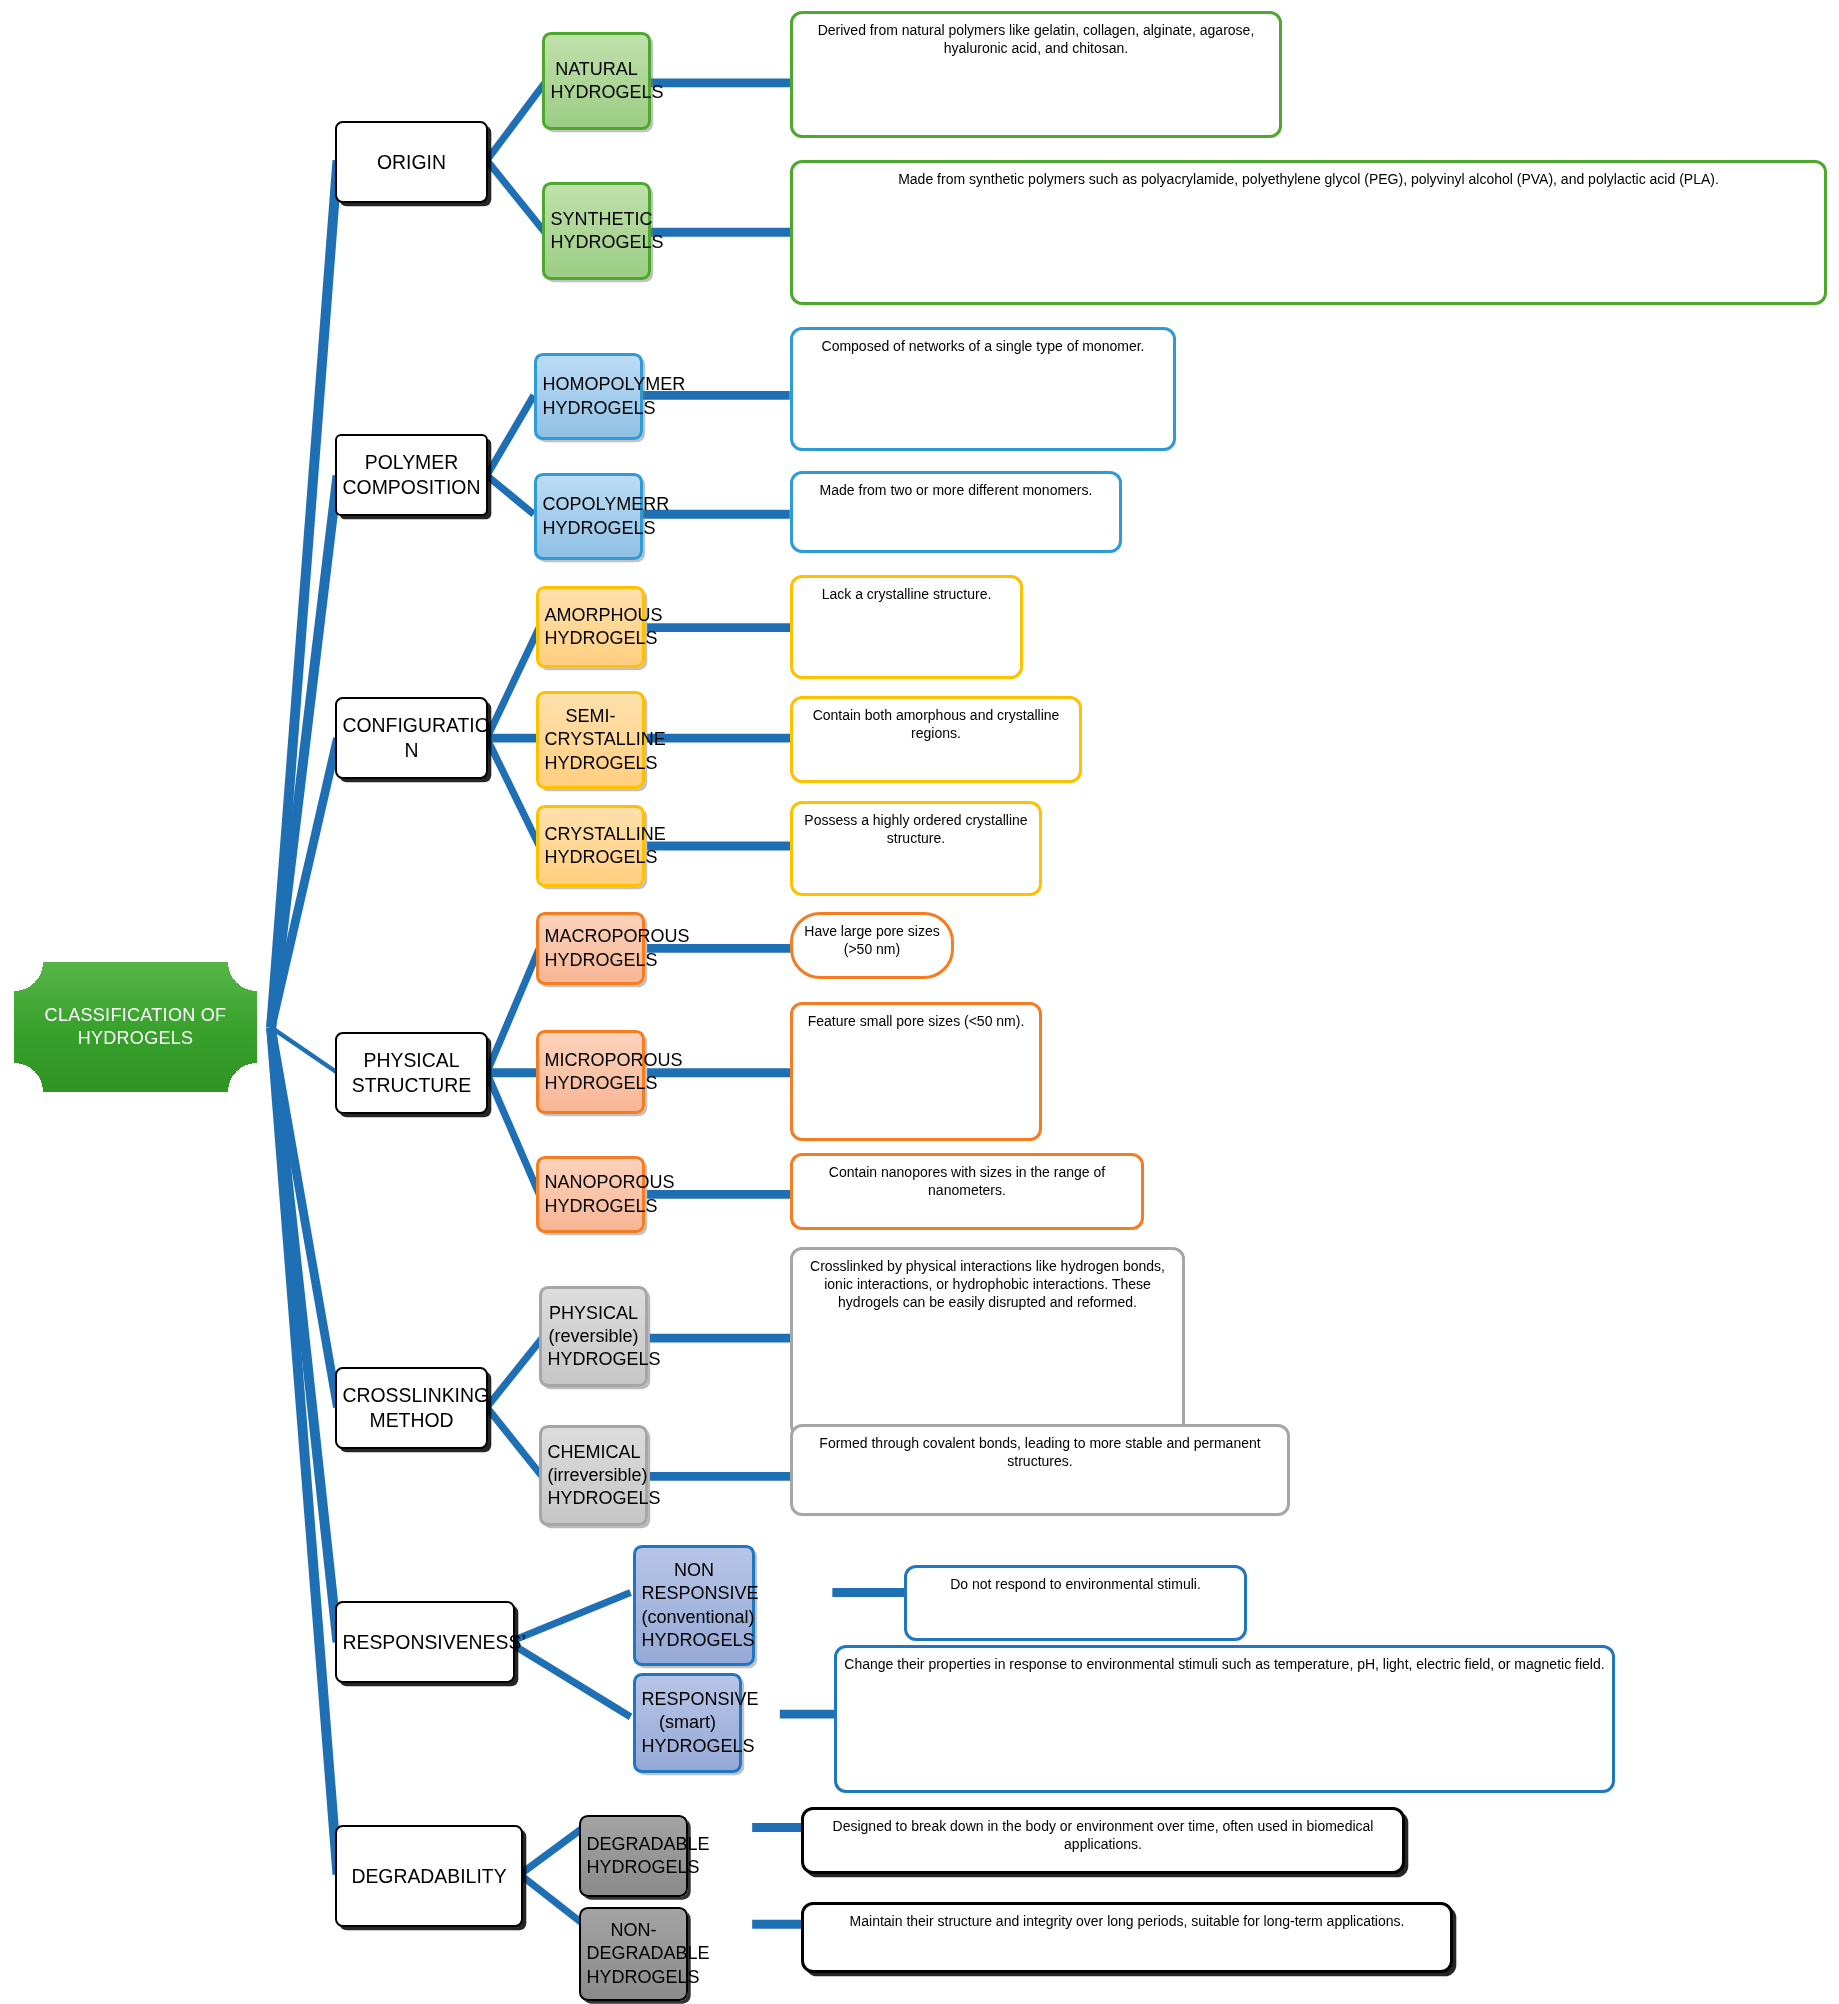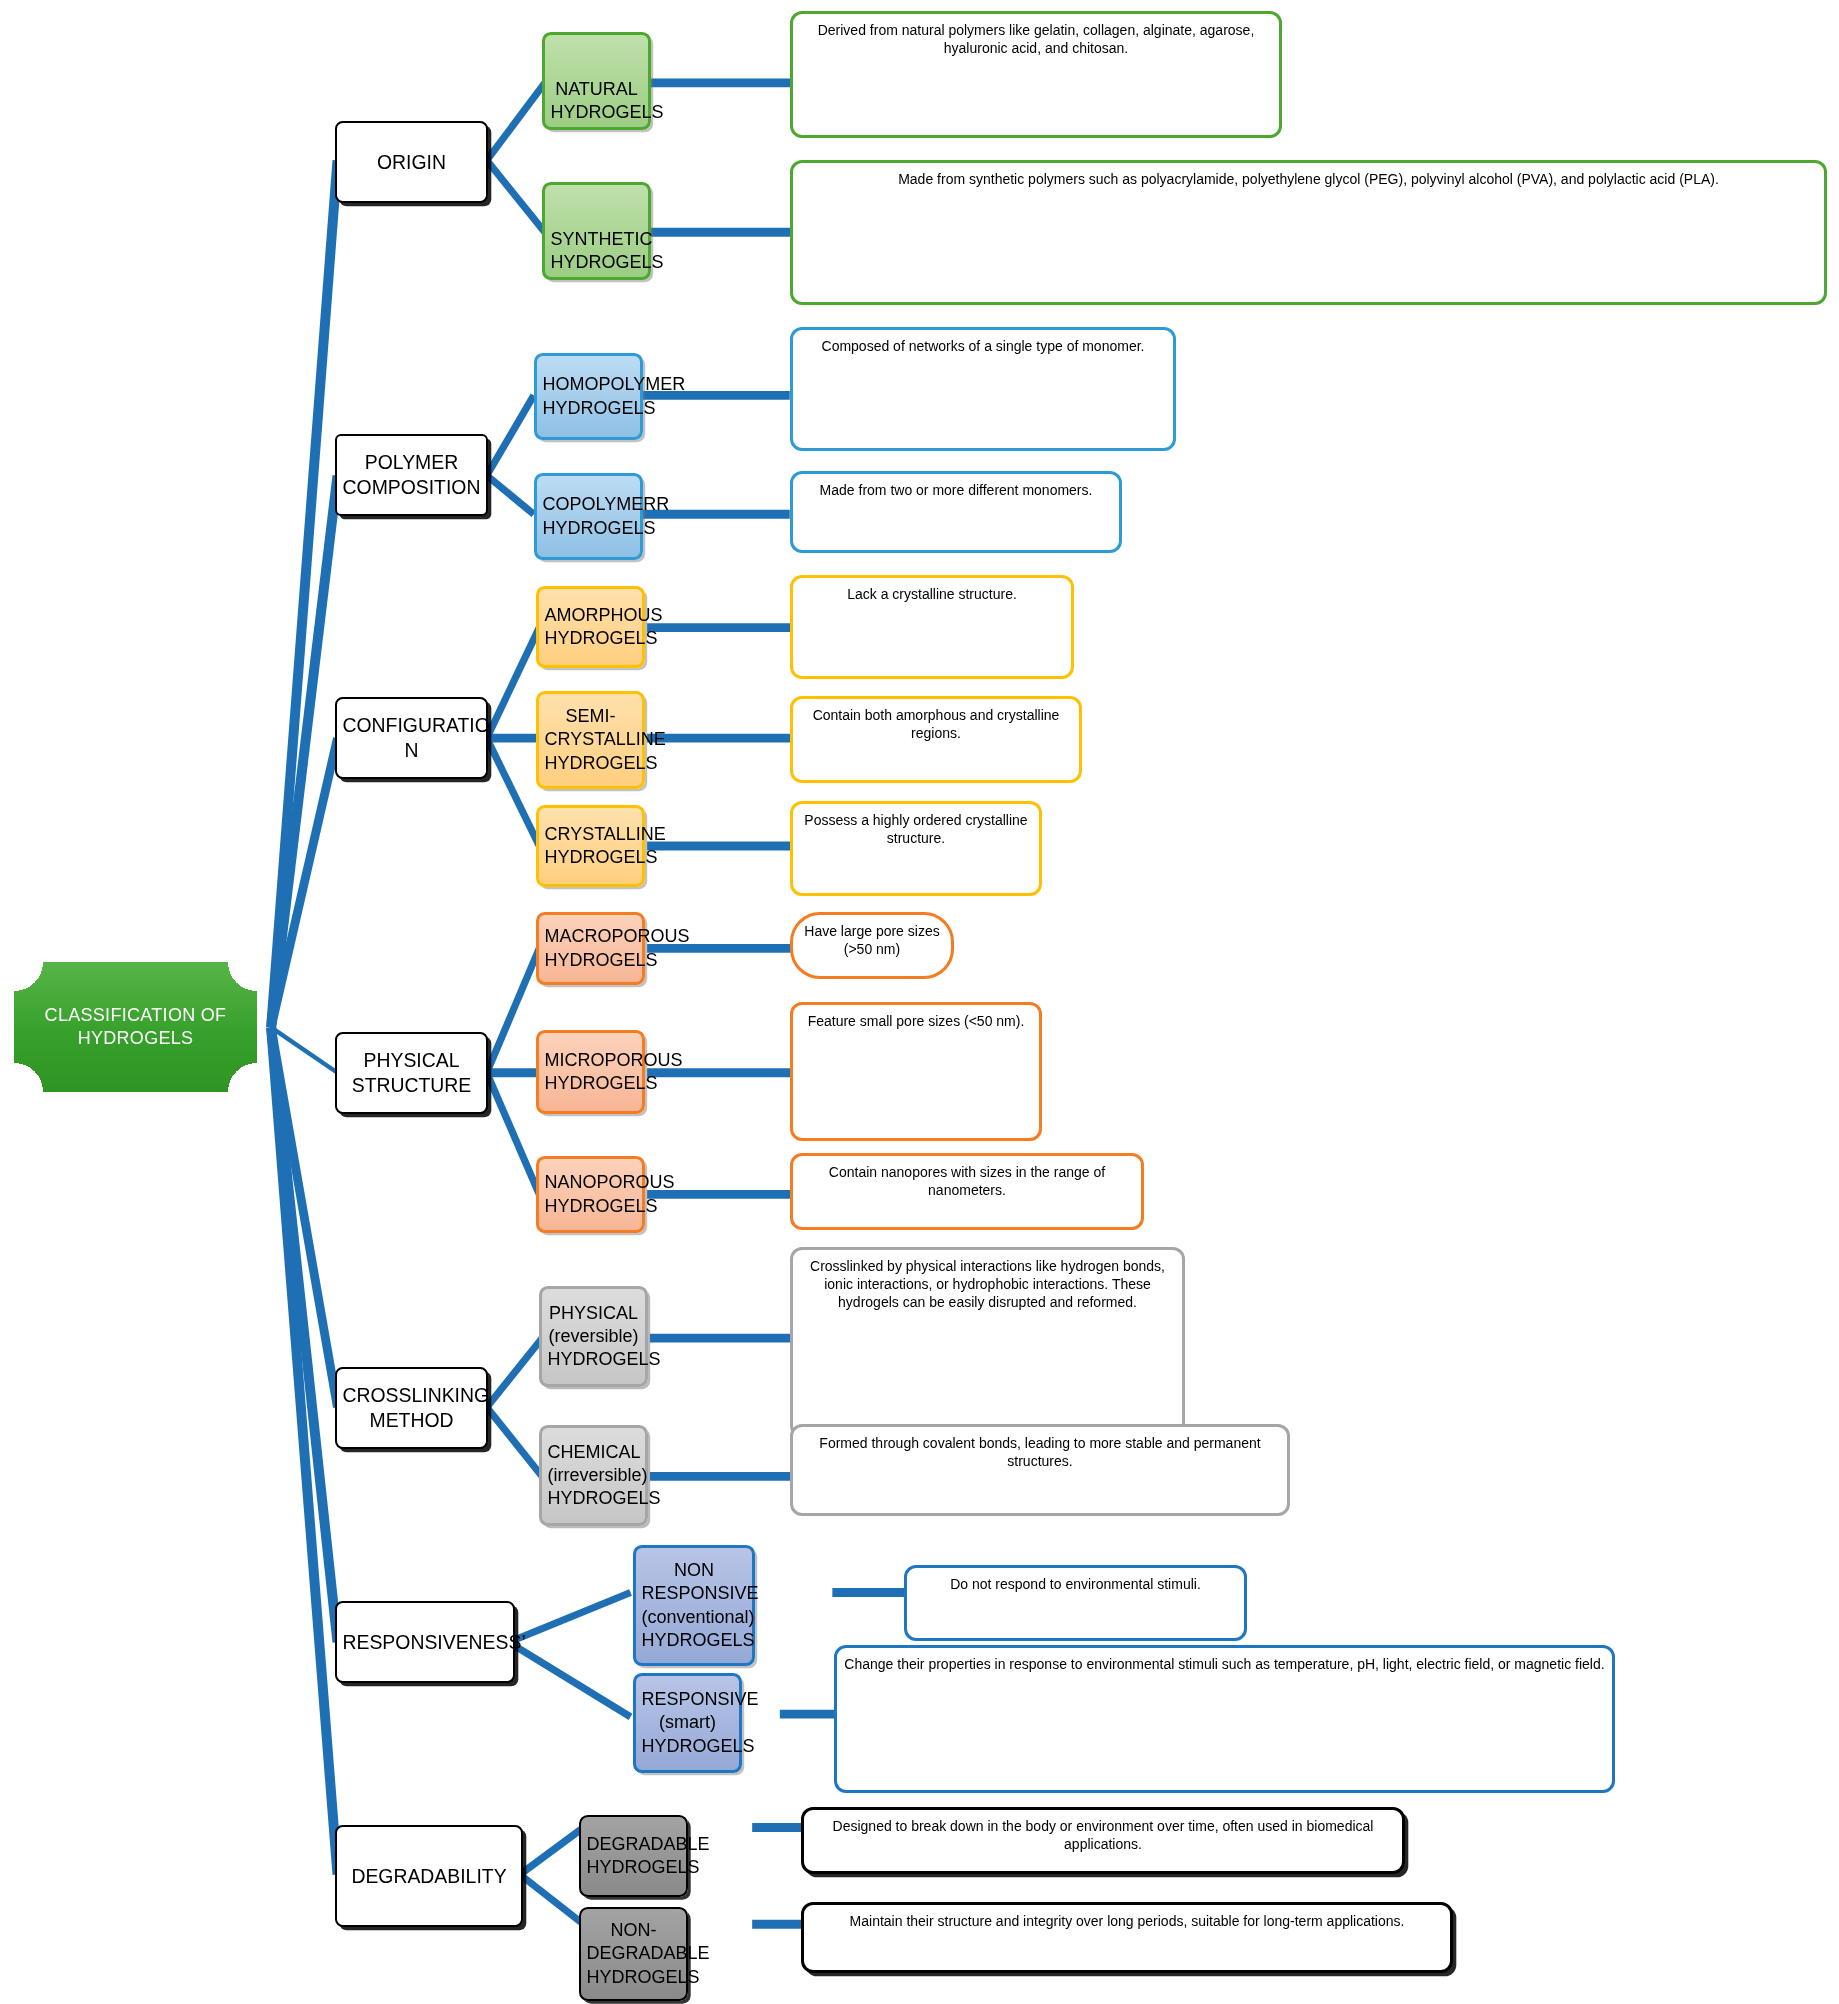--- a/index.html
+++ b/index.html
@@ -57,21 +57,21 @@
   .cat {
     background:#ffffff;
     border:2.8px solid #000000;
     border-radius:7.7px;
     font-size:19.4px;
     box-shadow:3.9px 3.9px 0 -0.6px rgba(0,0,0,.85);
   }
 
   
   .chip { border-radius:8.8px; font-size:18px; }
-  .chip.green  { background:linear-gradient(180deg,#bfe0ab 0%,#9ccd84 100%); border:3.3px solid #4ea72e; box-shadow:2.8px 2.8px 0 -0.6px rgba(120,120,120,.45);align-items:flex-end; }
+  .chip.green  { background:linear-gradient(180deg,#bfe0ab 0%,#9ccd84 100%); border:3.3px solid #4ea72e; box-shadow:2.8px 2.8px 0 -0.6px rgba(120,120,120,.45); }
   .chip.blue   { background:linear-gradient(180deg,#bcdcf4 0%,#8fc0e4 100%); border:3.3px solid #2e9bd6; box-shadow:2.8px 2.8px 0 -0.6px rgba(120,120,120,.45); }
   .chip.amber  { background:linear-gradient(180deg,#ffe0ac 0%,#ffcf80 100%); border:3.3px solid #ffc000; box-shadow:2.8px 2.8px 0 -0.6px rgba(120,120,120,.45); }
   .chip.peach  { background:linear-gradient(180deg,#fcd2bb 0%,#f7b695 100%); border:3.3px solid #f57c20; box-shadow:2.8px 2.8px 0 -0.6px rgba(120,120,120,.45); }
   .chip.gray   { background:linear-gradient(180deg,#dcdcdc 0%,#c6c6c6 100%); border:3.3px solid #a6a6a6; box-shadow:2.8px 2.8px 0 -0.6px rgba(130,130,130,.55); }
   .chip.peri   { background:linear-gradient(180deg,#b7c4e6 0%,#95a9d6 100%); border:3.3px solid #1f77c2; box-shadow:2.8px 2.8px 0 -0.6px rgba(120,120,120,.45); }
   .chip.dgray  { background:linear-gradient(180deg,#a3a3a3 0%,#8a8a8a 100%); border:2.8px solid #000000; box-shadow:3.3px 3.3px 0 -0.6px rgba(0,0,0,.80); }
 
   
   .desc {
     background:#ffffff;
@@ -188,21 +188,21 @@
     <span>Made from two or more different monomers.</span>
   </div>
 
   <div class="node cat" style="left:335px; top:697px; width:153px; height:82px;">
     <span>CONFIGURATIO N</span>
   </div>
 
   <div class="node chip amber" style="left:536px; top:586px; width:109px; height:82px;">
     <span>AMORPHOUS HYDROGELS</span>
   </div>
-  <div class="node desc amber" style="left:790px; top:575px; width:284px; height:104px;">
+  <div class="node desc amber" style="left:790px; top:575px; width:233px; height:104px;">
     <span>Lack a crystalline structure.</span>
   </div>
 
   <div class="node chip amber" style="left:536px; top:691px; width:109px; height:98px;">
     <span>SEMI- CRYSTALLINE HYDROGELS</span>
   </div>
   <div class="node desc amber" style="left:790px; top:696px; width:292px; height:87px;">
     <span>Contain both amorphous and crystalline regions.</span>
   </div>
 

